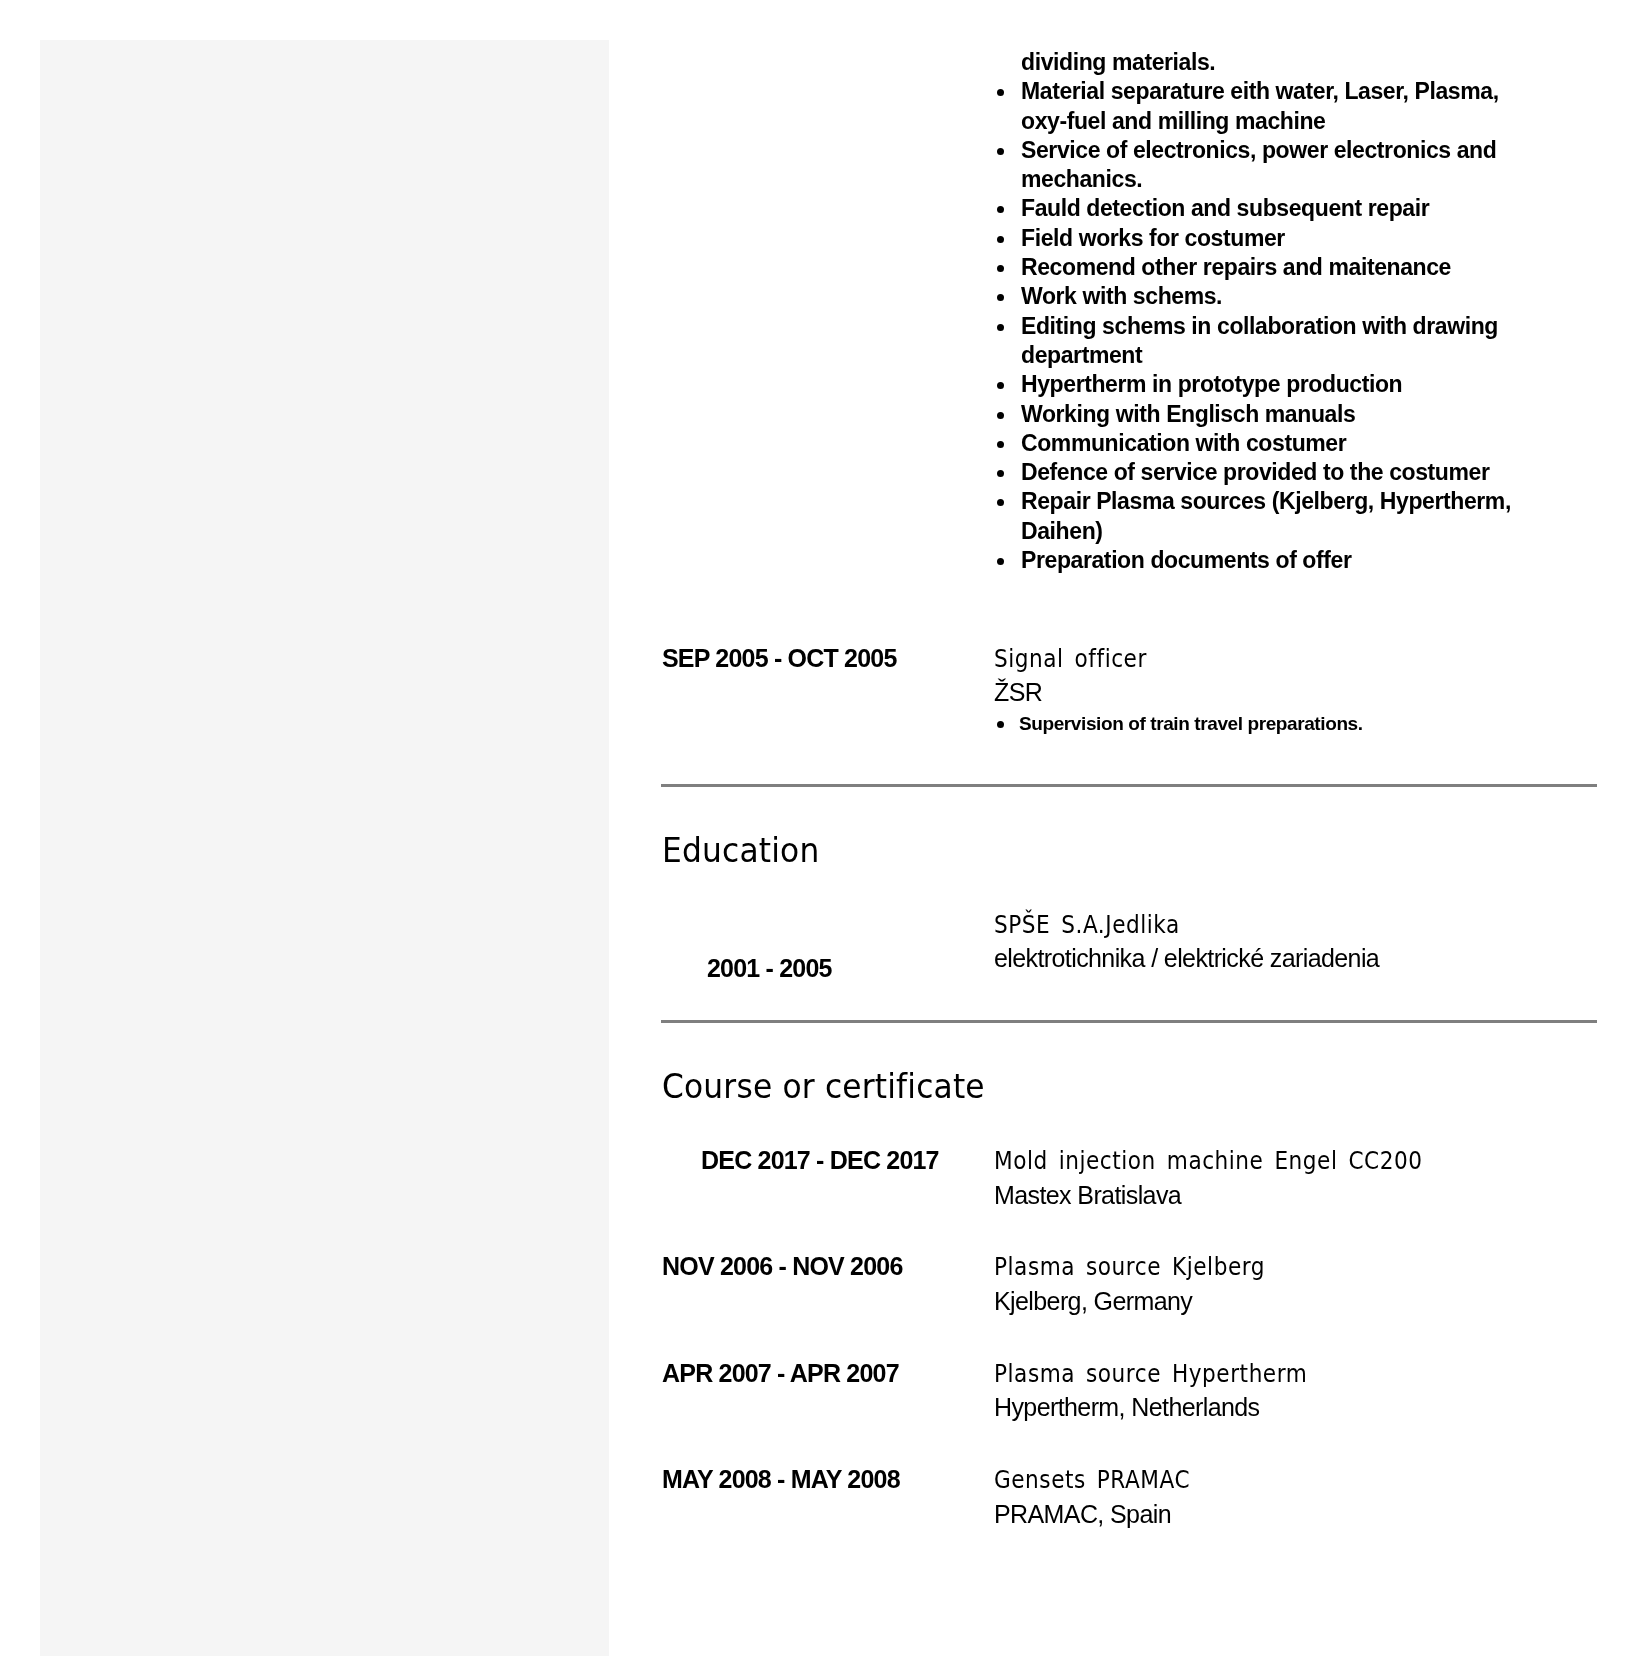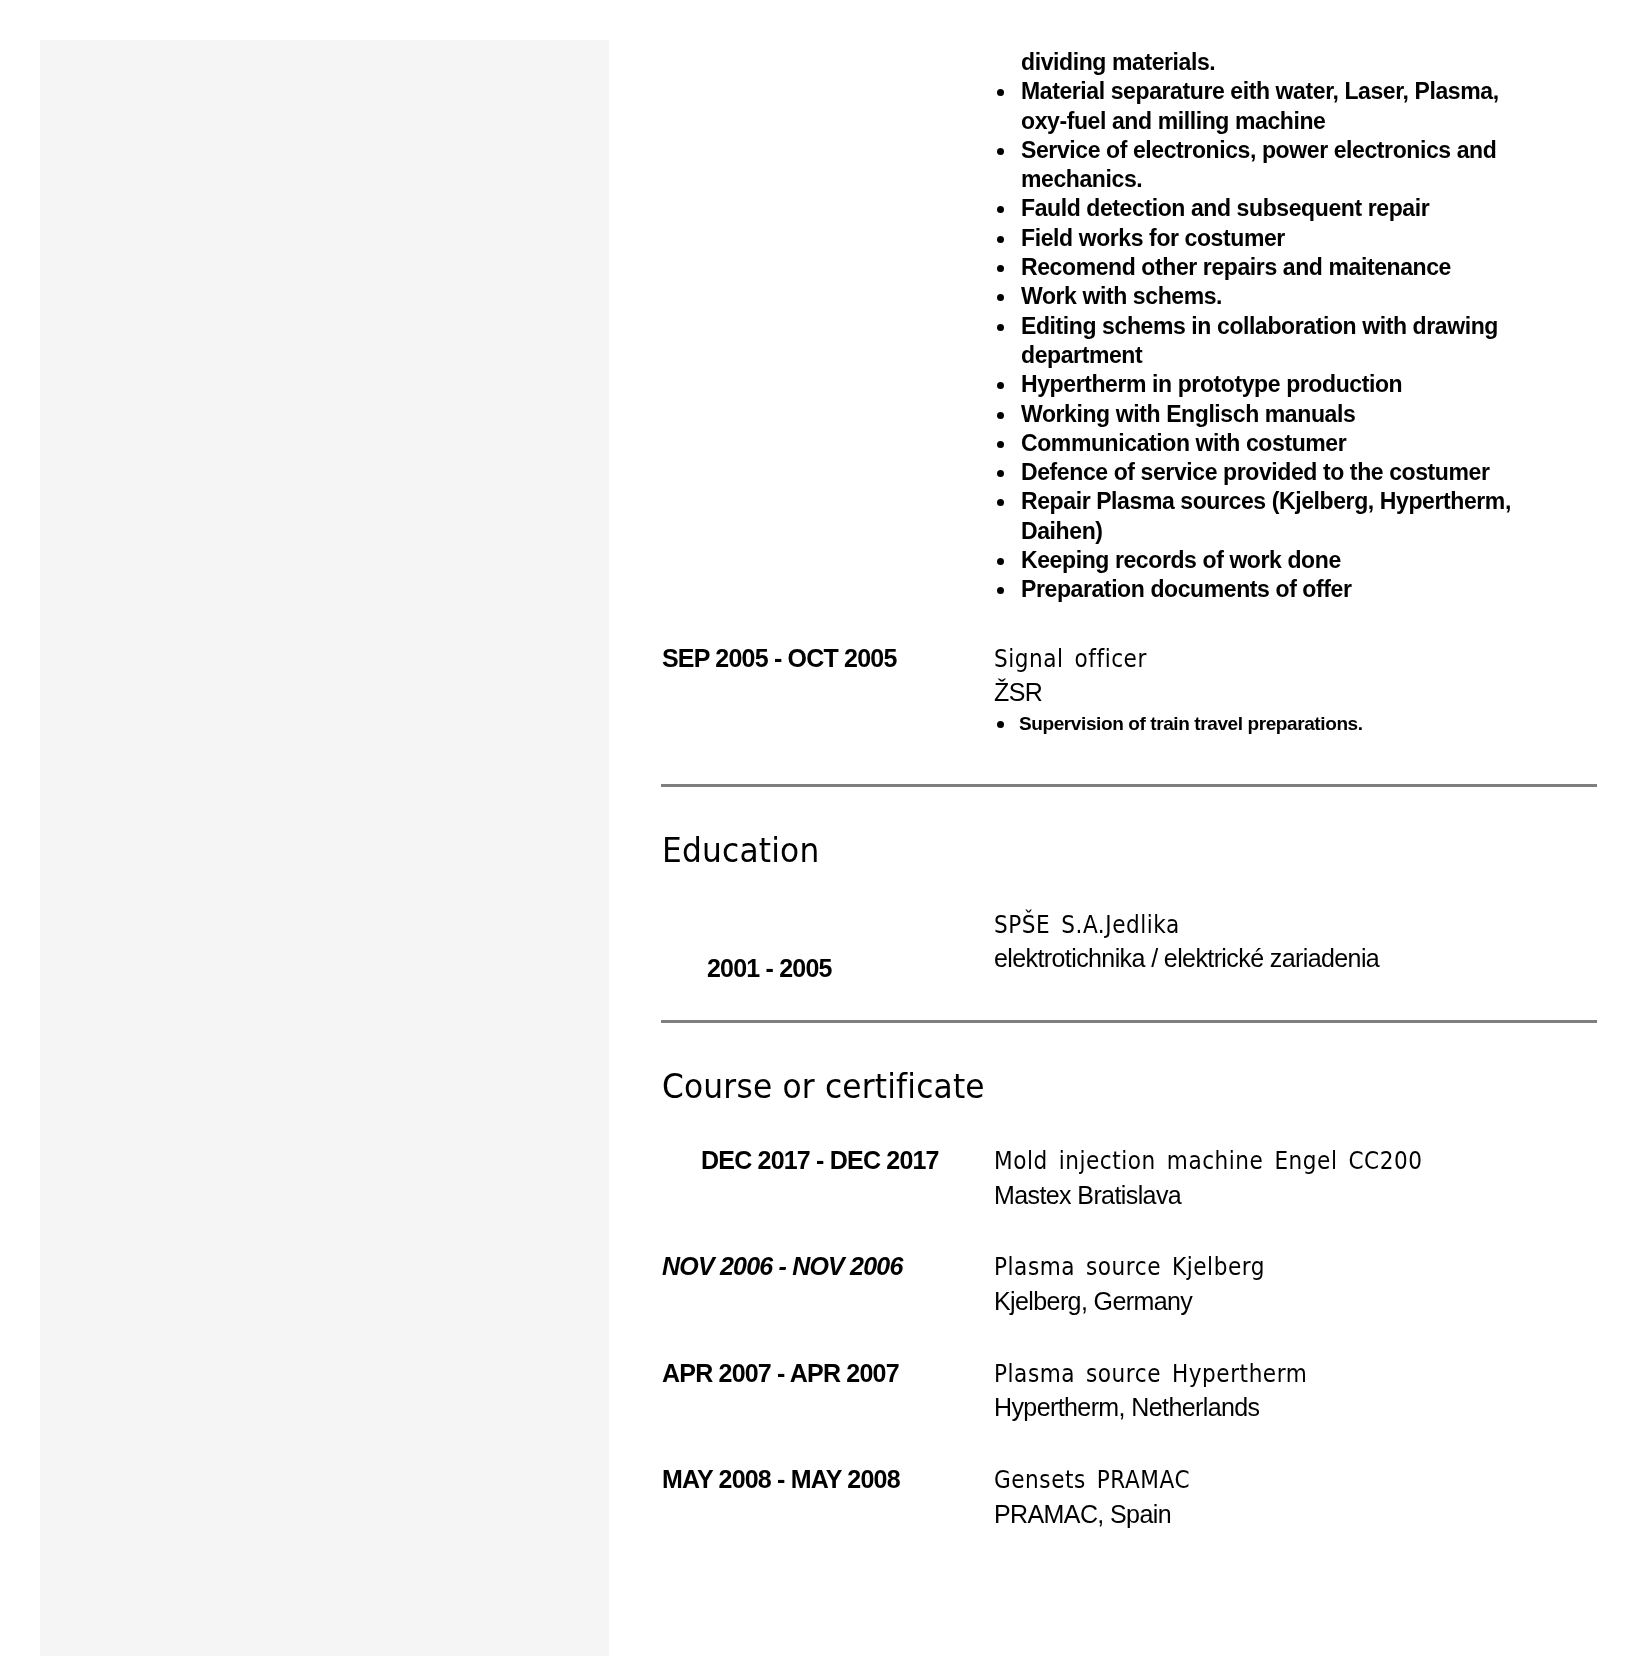--- a/index.html
+++ b/index.html
@@ -75,21 +75,20 @@
       <li>Fauld detection and subsequent repair</li>
       <li>Field works for costumer</li>
       <li>Recomend other repairs and maitenance</li>
       <li>Work with schems.</li>
       <li><span>Editing schems in collaboration with drawing</span><br><span>department</span></li>
       <li>Hypertherm in prototype production</li>
       <li>Working with Englisch manuals</li>
       <li>Communication with costumer</li>
       <li>Defence of service provided to the costumer</li>
       <li><span>Repair Plasma sources (Kjelberg, Hypertherm,</span><br><span>Daihen)</span></li>
-      <li>Keeping records of work done</li>
       <li>Preparation documents of offer</li>
     </ul>
   </div>
 
   <div class="date" style="top:644px;">SEP 2005 - OCT 2005</div>
   <div class="title" style="top:645px;">Signal officer</div>
   <div class="org" style="top:678px;">ŽSR</div>
   <div class="single-bullet" style="top:713px;"><span class="dot"></span><span>Supervision of train travel preparations.</span></div>
 
   <div class="divider" style="top:784px;"></div>
@@ -100,21 +99,21 @@
   <div class="org" style="top:944px;">elektrotichnika / elektrické zariadenia</div>
 
   <div class="divider" style="top:1020px;"></div>
 
   <div class="section-heading" style="top:1066px;">Course or certificate</div>
 
   <div class="date" style="top:1146px;margin-left:39px;">DEC 2017 - DEC 2017</div>
   <div class="title" style="top:1147px;">Mold injection machine Engel CC200</div>
   <div class="org" style="top:1181px;">Mastex Bratislava</div>
 
-  <div class="date" style="top:1252px;font-style:italic;">NOV 2006 - NOV 2006</div>
+  <div class="date" style="top:1252px;">NOV 2006 - NOV 2006</div>
   <div class="title" style="top:1253px;">Plasma source Kjelberg</div>
   <div class="org" style="top:1287px;">Kjelberg, Germany</div>
 
   <div class="date" style="top:1359px;">APR 2007 - APR 2007</div>
   <div class="title" style="top:1360px;">Plasma source Hypertherm</div>
   <div class="org" style="top:1393px;">Hypertherm, Netherlands</div>
 
   <div class="date" style="top:1465px;">MAY 2008 - MAY 2008</div>
   <div class="title" style="top:1466px;">Gensets PRAMAC</div>
   <div class="org" style="top:1500px;">PRAMAC, Spain</div>

